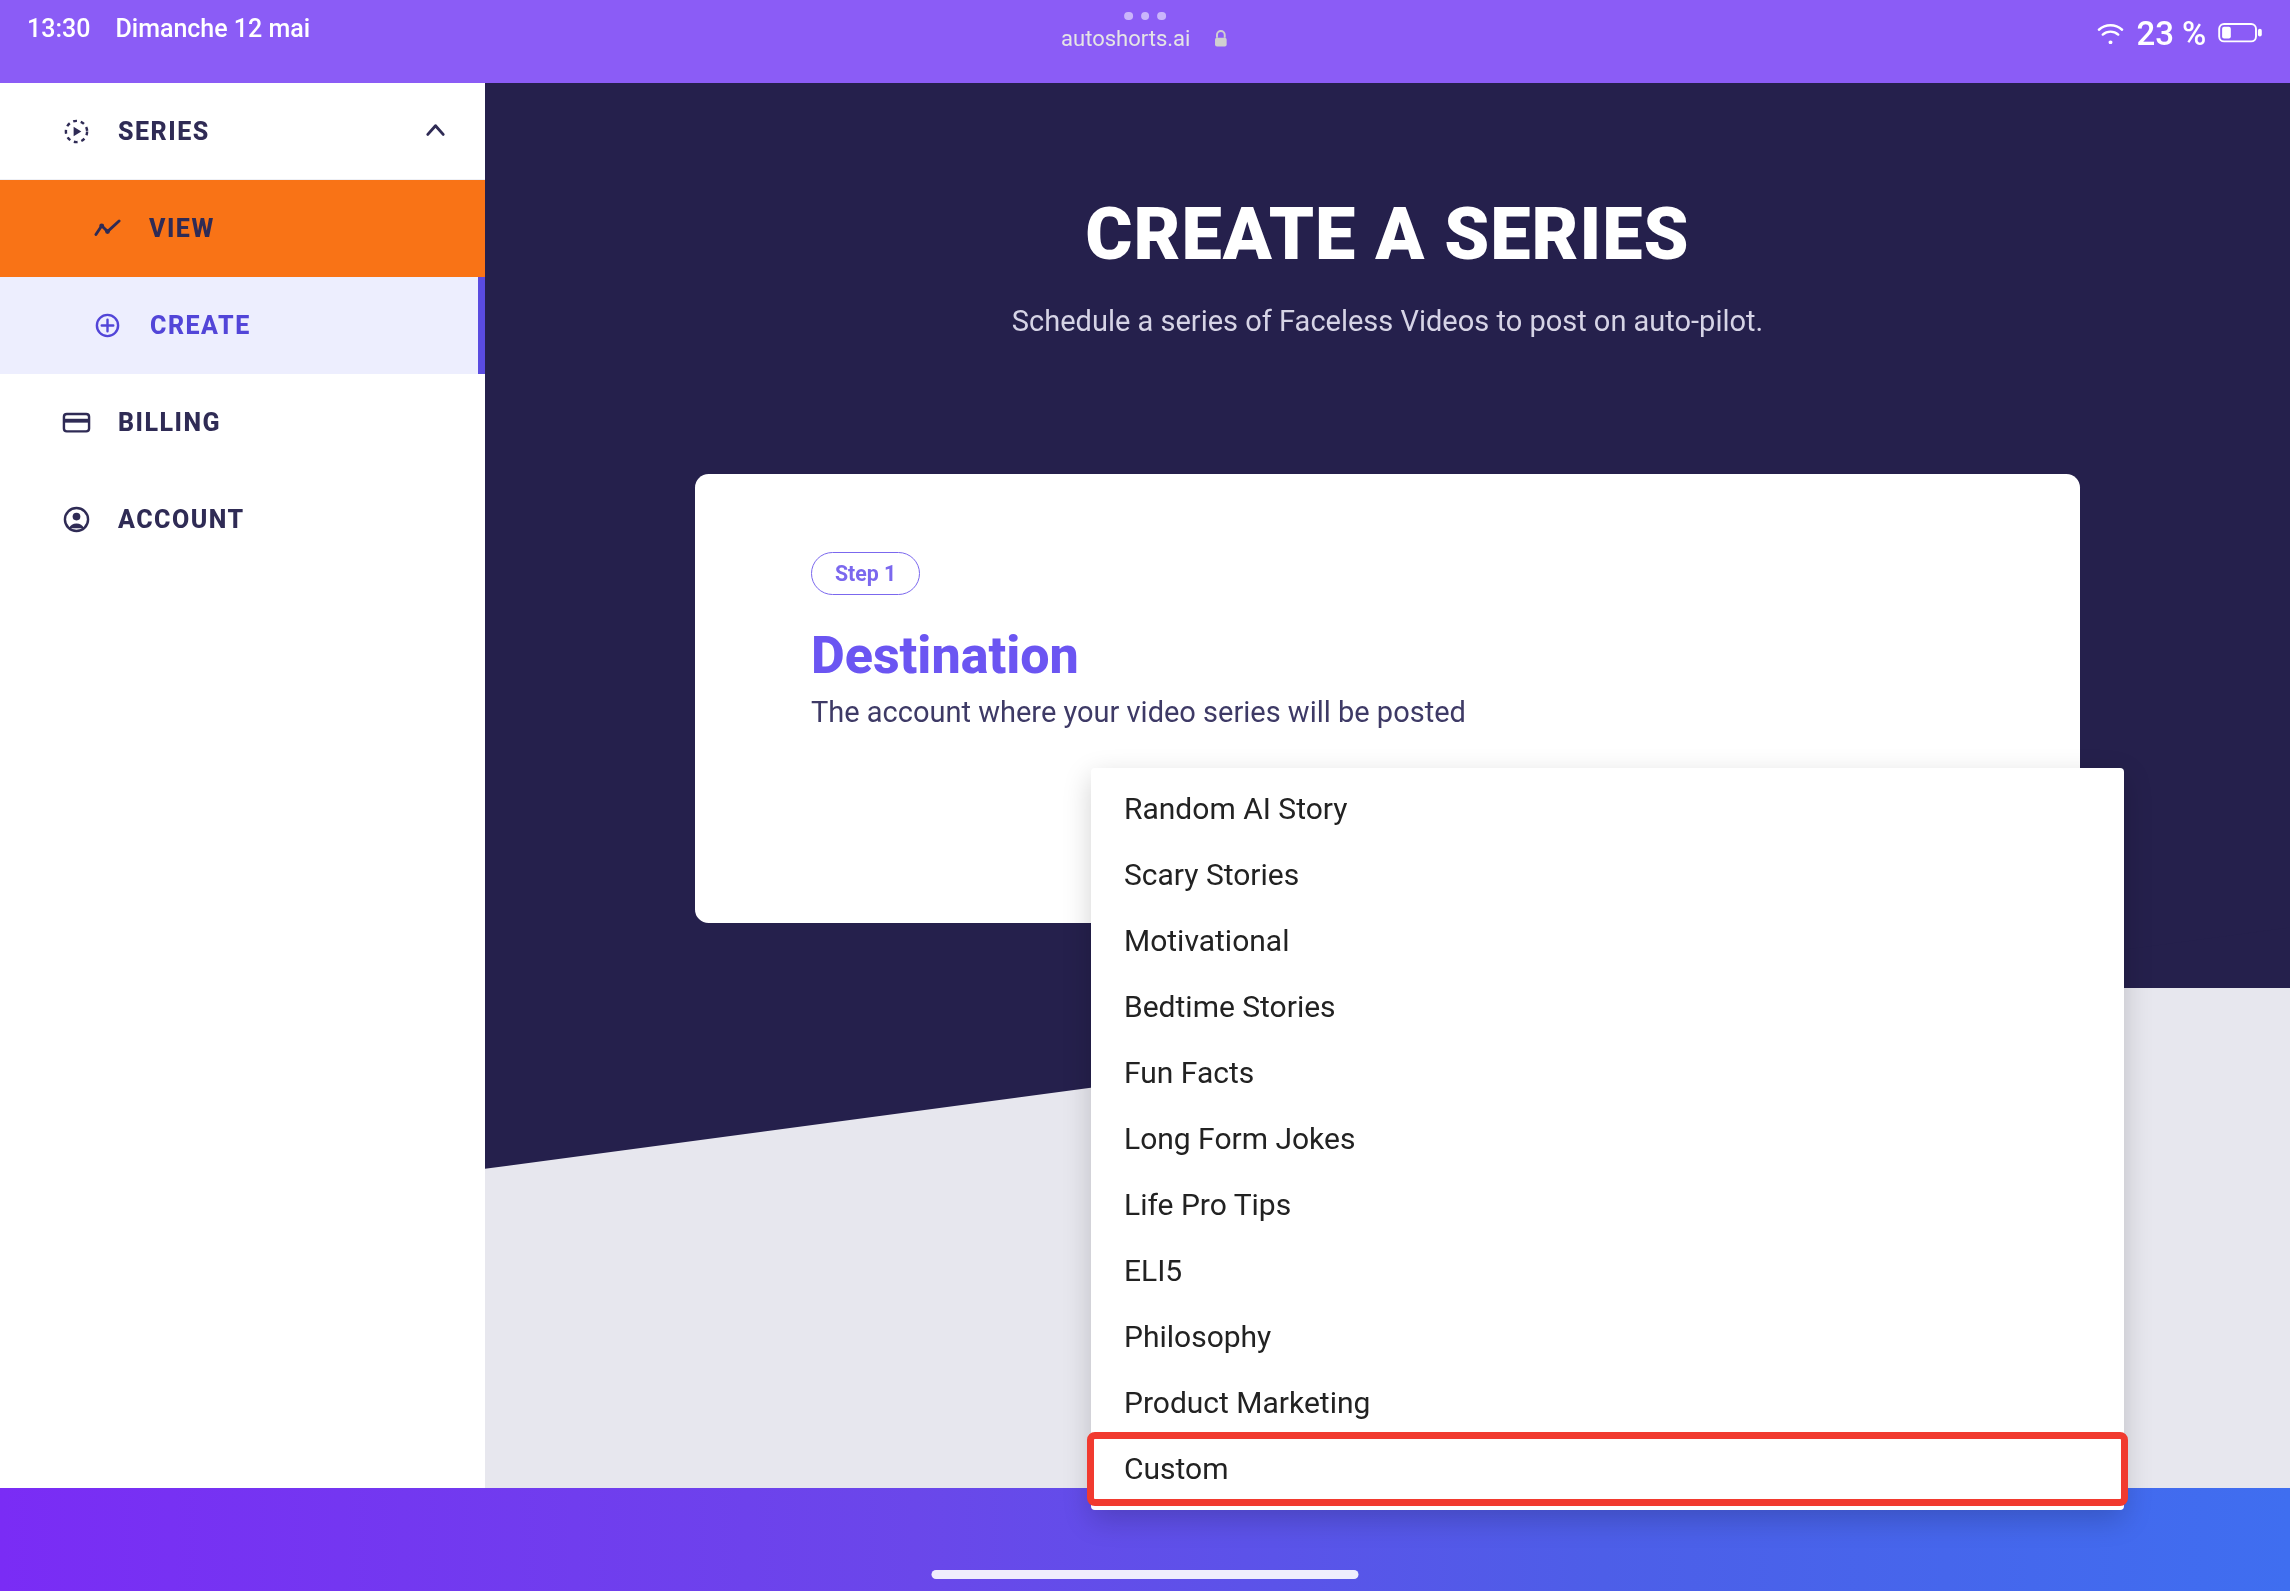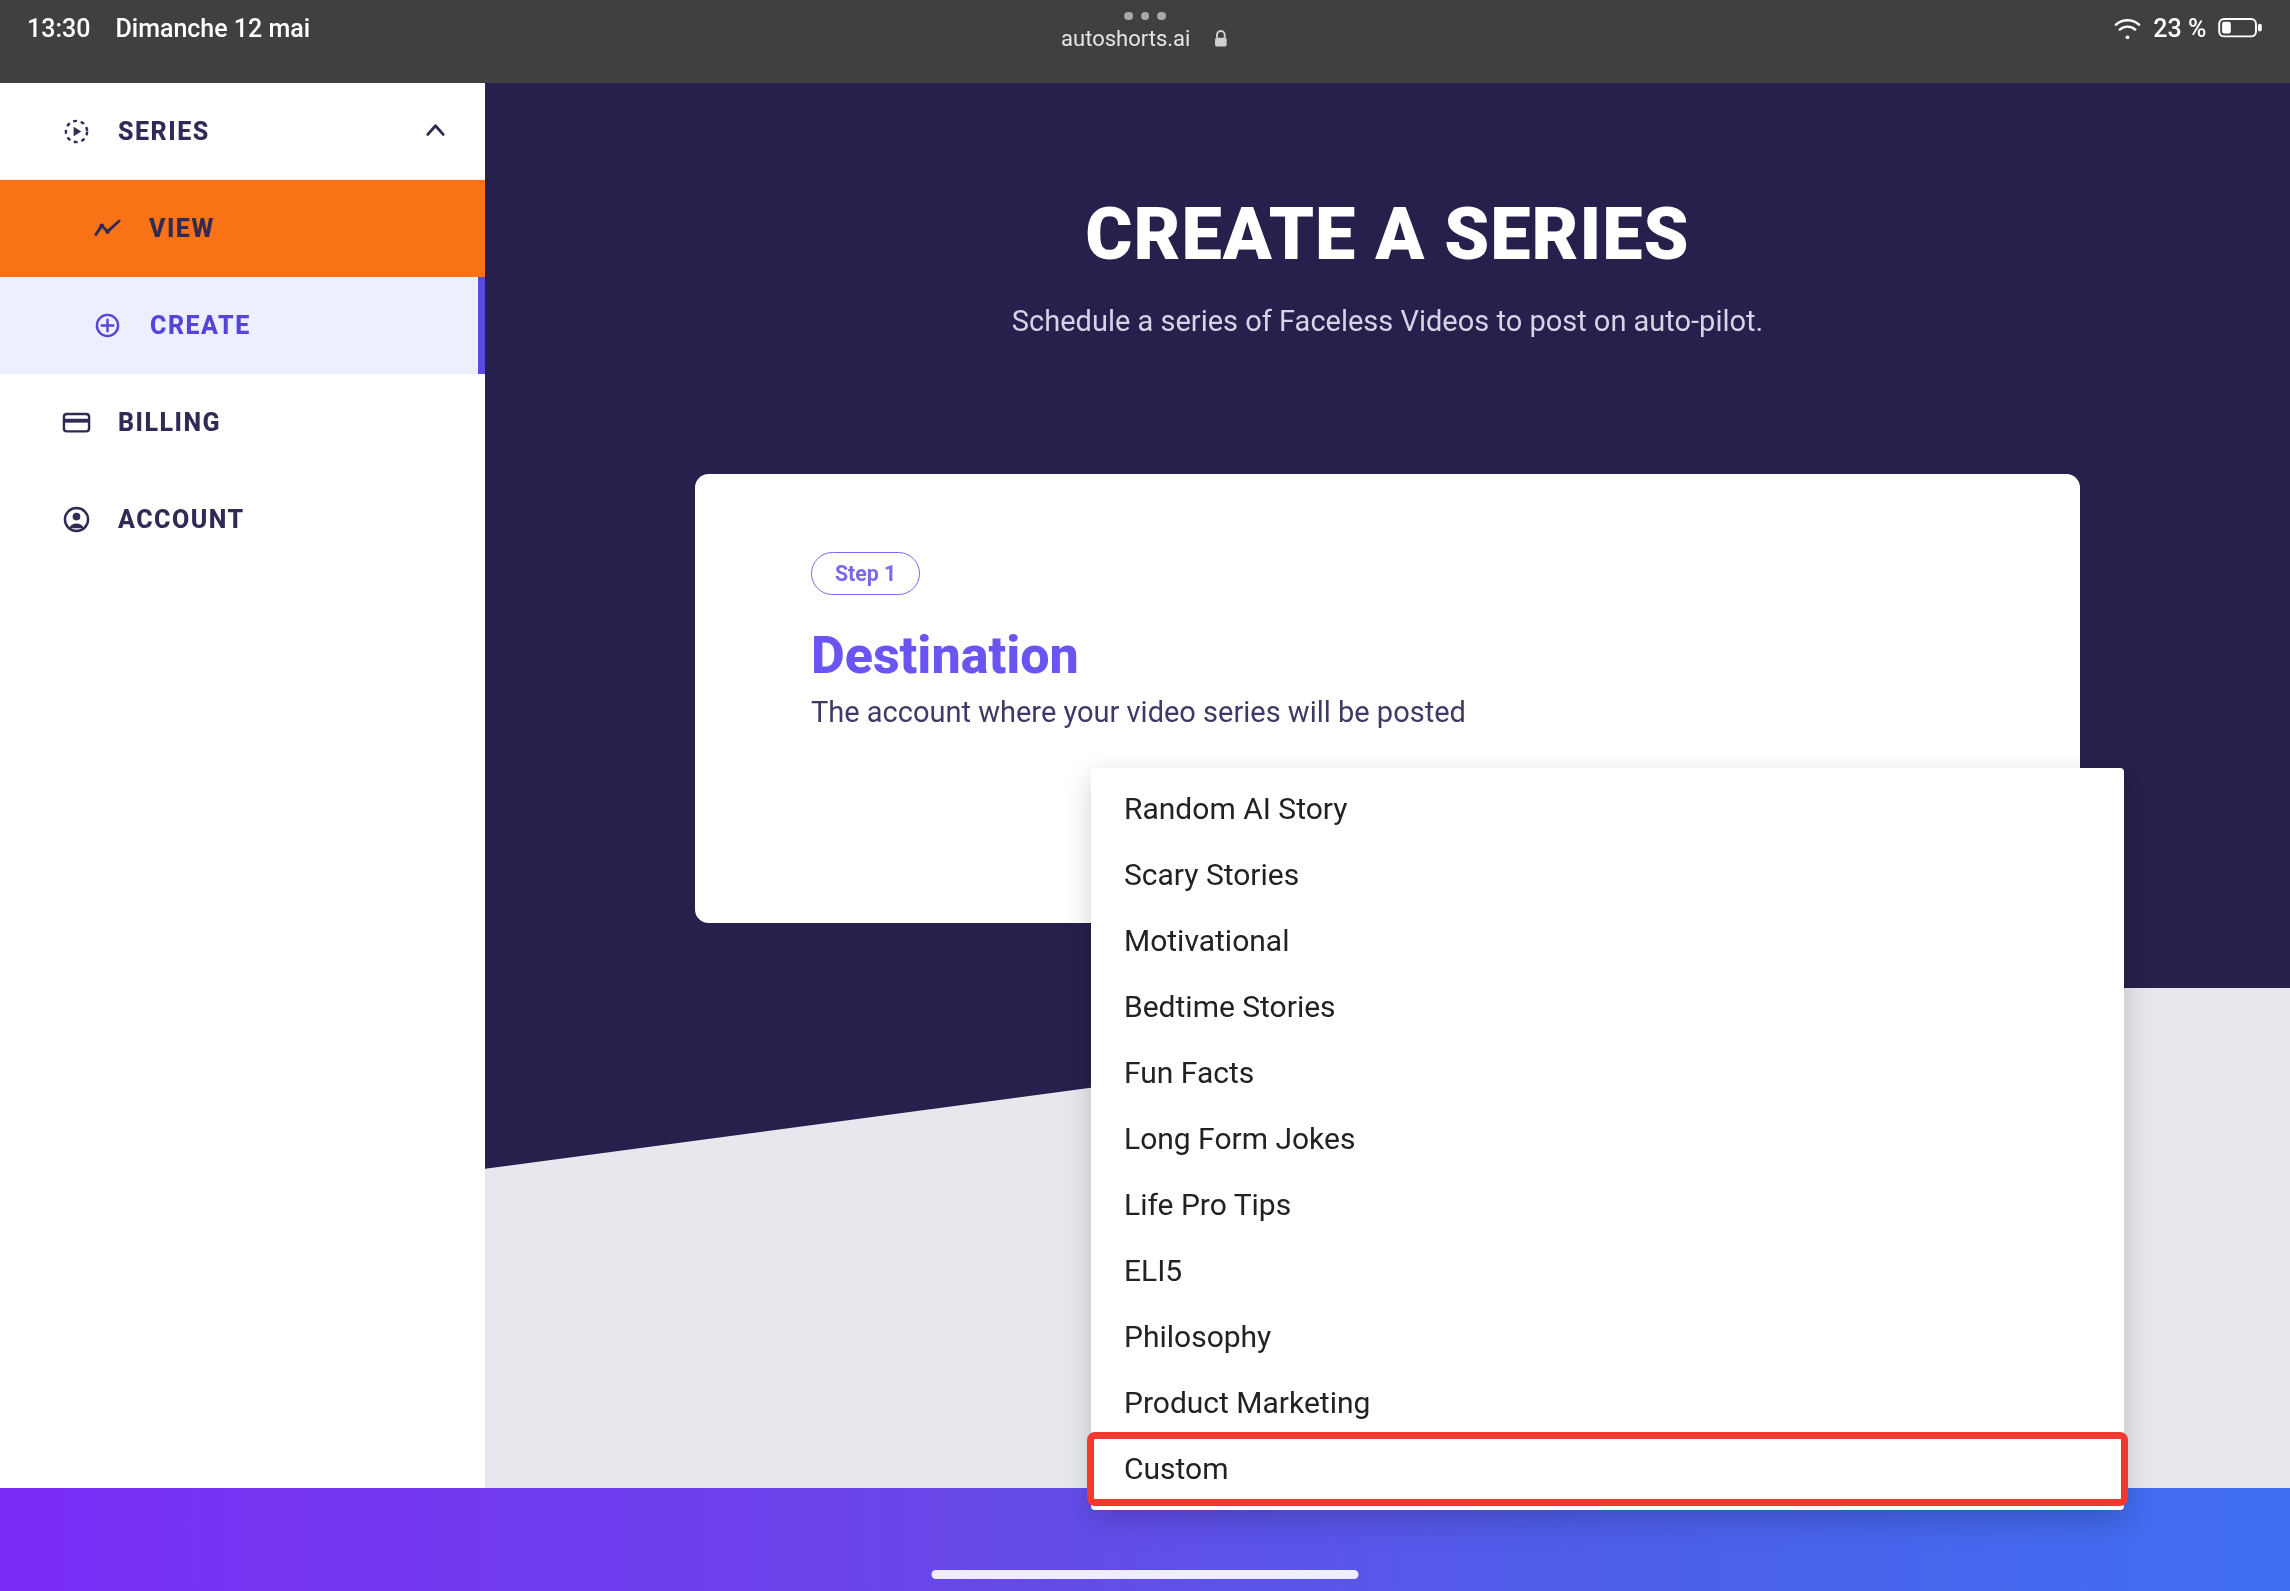--- a/index.html
+++ b/index.html
@@ -7,41 +7,41 @@
       font-family: -apple-system, BlinkMacSystemFont, "Segoe UI", Roboto, sans-serif;
       background: #e7e7ee;
       width: 2290px;
       height: 1591px;
       overflow: hidden;
       position: relative;
     }
 
     
     .ios-bar {
-      background: #404040;
+      background: #8b5cf6;
       height: 99px;
       display: flex;
       align-items: flex-start;
       justify-content: space-between;
       color: #fff;
       padding: 13.6px 27px 0 27px;
       position: relative;
     }
     .ios-left { display: flex; align-items: center; gap: 25px; font-size: 25px; font-weight: 500; }
     .ios-center {
       position: absolute;
       left: 50%;
       top: 11.6px;
       transform: translateX(-50%);
       text-align: center;
     }
     .ios-dots { display: flex; gap: 7.8px; justify-content: center; margin-bottom: 5.8px; }
     .ios-dots span { width: 8.7px; height: 8.7px; border-radius: 50%; background: rgba(255,255,255,0.55); display:inline-block; }
     .ios-url { font-size: 22px; color: #e5e5e5; display: flex; align-items: center; gap: 23px; }
-    .ios-right { display: flex; align-items: center; gap: 11.6px; font-size: 25px; font-weight: 500; }
+    .ios-right { display: flex; align-items: center; gap: 11.6px; font-size: 33px; font-weight: 500; }
     .wifi-icon svg, .battery-icon svg, .lock-icon svg { display: block; }
 
     
     .page {
       position: absolute;
       top: 83px;
       left: 0;
       right: 0;
       bottom: 0;
       display: flex;

